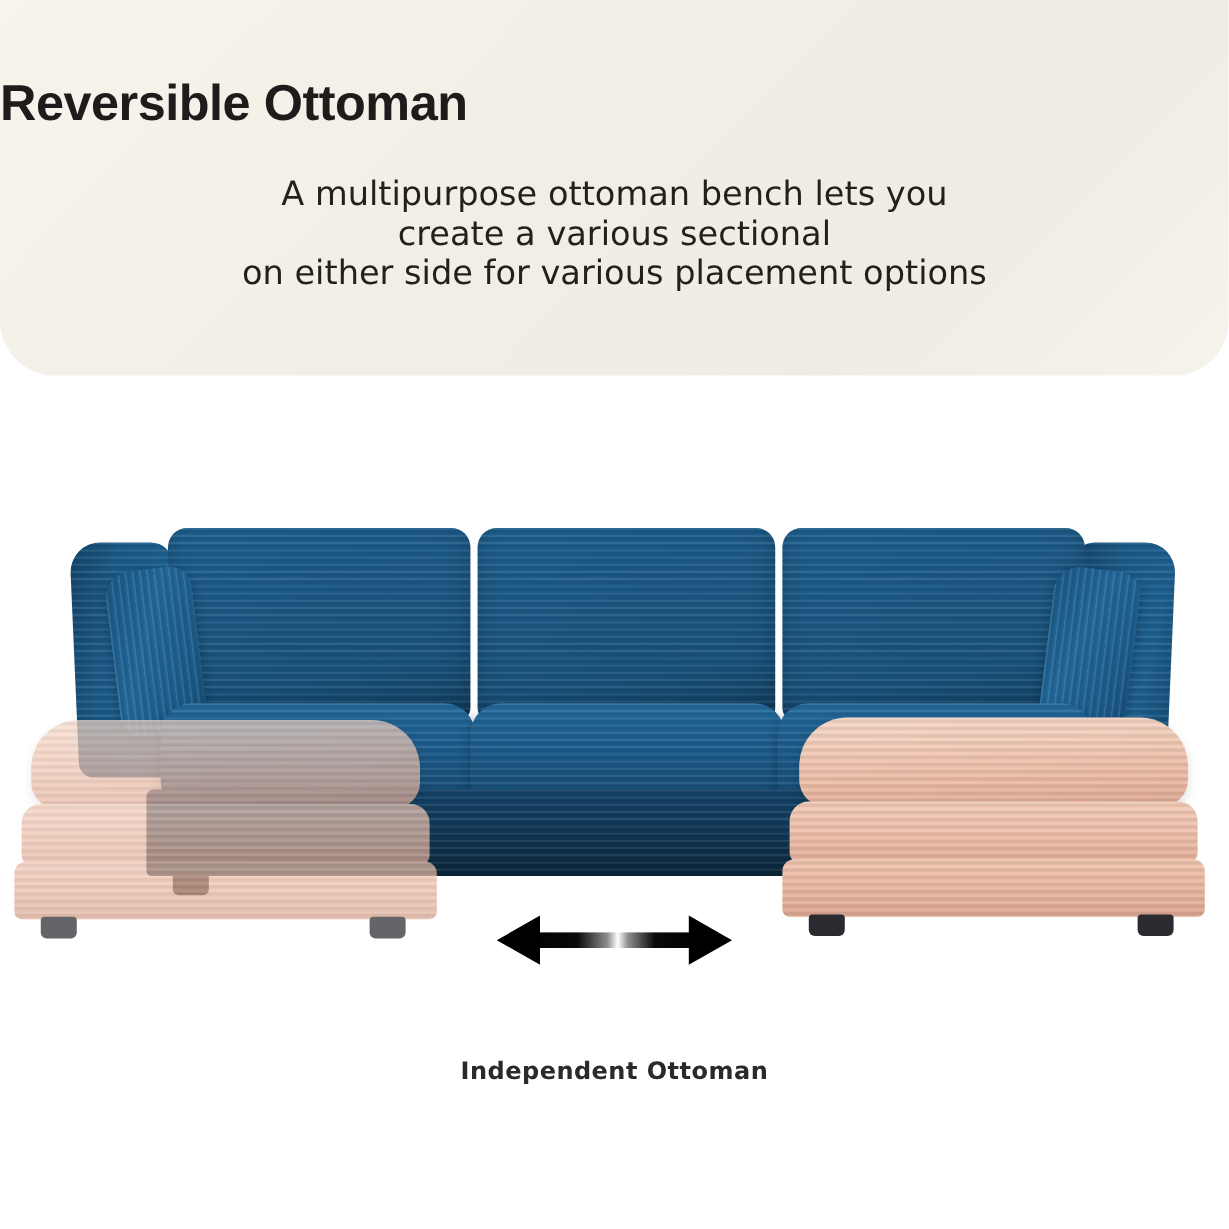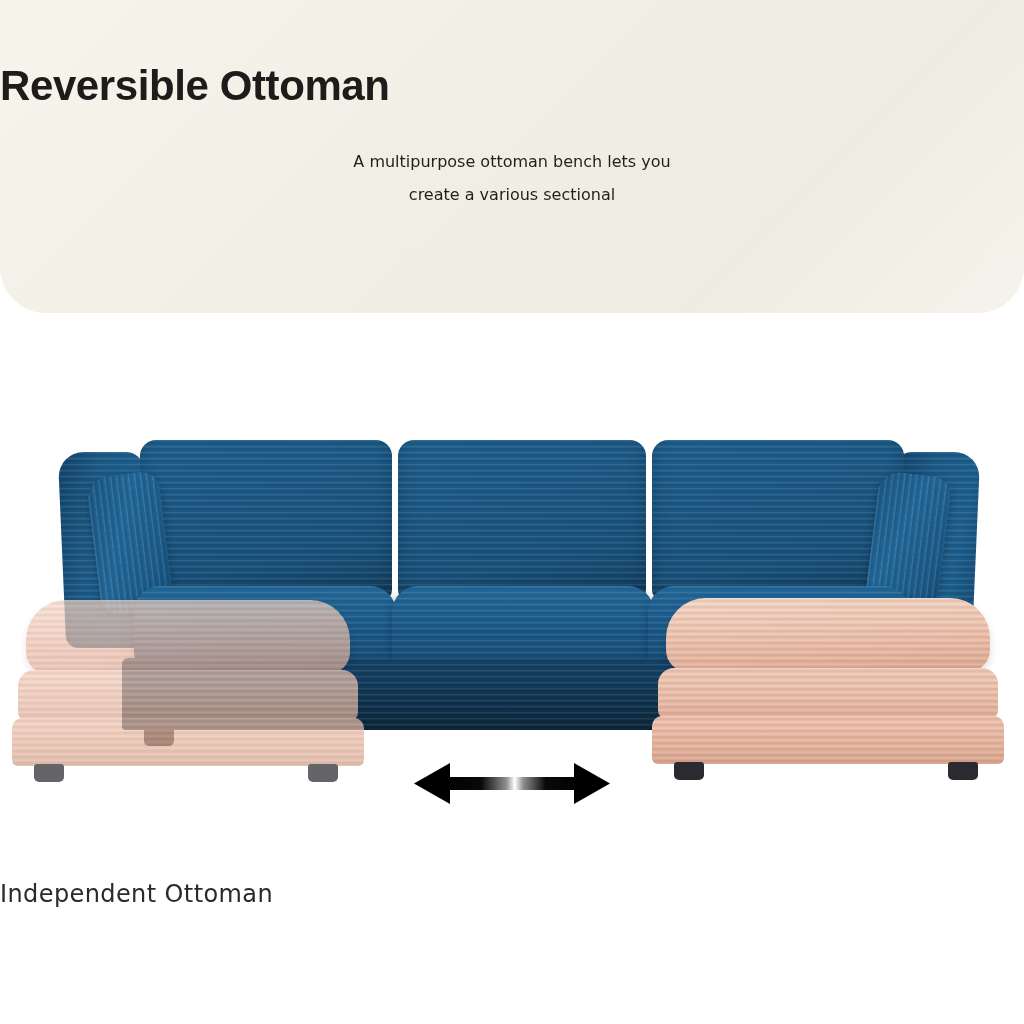--- a/index.html
+++ b/index.html
@@ -45,37 +45,37 @@
     color: #1e1c1a;
     font-family: "Liberation Sans", sans-serif;
   }
 
   #header-subtitle {
     position: absolute;
     left: 0;
     top: 145px;
     width: 1024px;
     text-align: center;
-    font-size: 16px;
+    font-size: 28px;
     line-height: 33px;
     font-weight: 400;
     color: #231f1d;
     font-family: "DejaVu Sans", sans-serif;
   }
   #header-subtitle .sub-line { display: block; }
 
   
   #footer-caption {
     position: absolute;
     left: 0;
     top: 880px;
     width: 1024px;
-    text-align: left;
-    font-size: 24px;
-    font-weight: 400;
+    text-align: center;
+    font-size: 20px;
+    font-weight: 700;
     letter-spacing: 0.4px;
     color: #2a2a2a;
     font-family: "DejaVu Sans", sans-serif;
     z-index: 6;
   }
 
   
   #product-scene {
     position: absolute;
     left: 0;
@@ -267,20 +267,21 @@
 
 <div id="page">
 
   <div id="header-panel">
 
     <div id="header-title">Reversible Ottoman</div>
 
     <div id="header-subtitle">
       <span class="sub-line">A multipurpose ottoman bench lets you</span>
       <span class="sub-line">create a various sectional</span>
+      <span class="sub-line">on either side for various placement options</span>
     </div>
 
   </div>
 
   <div id="product-scene">
 
     <div id="sofa">
 
       <div class="sofa-arm" id="sofa-arm-left">
         <div class="rib-h"></div>

